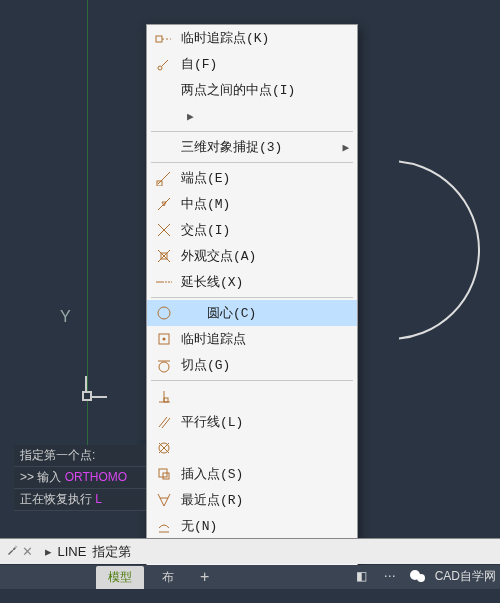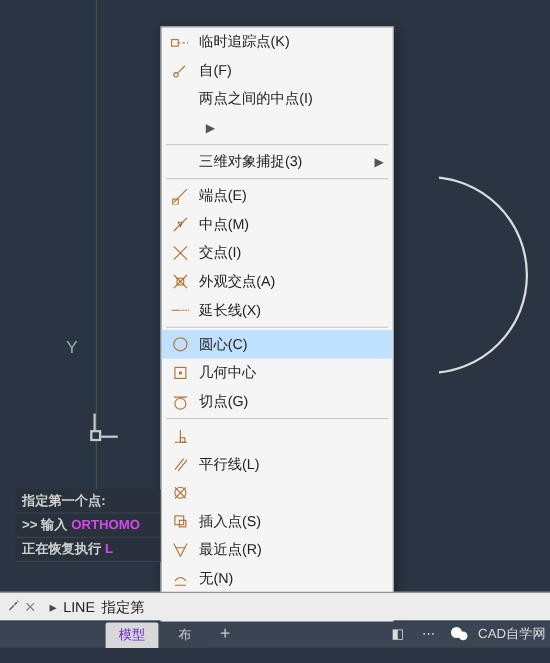--- a/index.html
+++ b/index.html
@@ -20,40 +20,39 @@
   }
   .ucs .sq { position: absolute; left: -5px; bottom: -5px; width: 10px; height: 10px; border: 2px solid #ccc; background: #2a3442; }
   .circle-arc {
     position: absolute; left: 300px; top: 160px; width: 180px; height: 180px;
     border: 2px solid #ddd; border-radius: 50%; clip-path: inset(0 0 0 55%);
   }
   
   .history {
     position: absolute; left: 14px; top: 445px; width: 132px;
     background: rgba(40,50,60,0.95);
-    font-weight: bold;
   }
   .history div { padding: 2px 6px; font-size: 12px; color: #cfcfcf; border-bottom: 1px solid #3a4452; }
   .history .kw { color: #d946ef; }
   
   .cmdbar {
     position: absolute; left: 0; top: 538px; right: 0; height: 26px;
     background: #ececec; display: flex; align-items: center; color: #222;
     padding-left: 6px; border-top: 1px solid #888;
   }
   .cmdbar .x { margin: 0 6px 0 2px; color: #888; }
   .cmdbar .arrow { margin: 0 6px; color: #444; }
   .cmdbar svg { }
   
   .tabbar {
     position: absolute; left: 0; bottom: 14px; right: 0; height: 24px;
     background: #3a4452; display: flex; align-items: center; padding-left: 96px;
   }
   .tabbar .tab {
-    background: #d8d8d8; color: #6d28d9; padding: 3px 12px; font-size: 12px;
+    background: #d8d8d8; color: #4d7c0f; padding: 3px 12px; font-size: 12px;
     border-radius: 2px 2px 0 0; margin-right: 6px;
   }
   .tabbar .plus { color: #ccc; padding: 0 8px; font-size: 16px; }
   .status-right {
     position: absolute; right: 4px; bottom: 16px; display: flex; align-items: center;
     gap: 6px; font-size: 12px; color: #ddd;
   }
   .status-right .ico { width: 22px; height: 22px; display:flex;align-items:center;justify-content:center; }
   .watermark {
     position: absolute; left: 160px; top: 240px; transform: rotate(-20deg);
@@ -66,22 +65,23 @@
   }
   
   .menu {
     position: absolute; left: 146px; top: 24px; width: 212px;
     background: #f5f5f5; border: 1px solid #9a9a9a; box-shadow: 2px 4px 10px rgba(0,0,0,0.45);
     color: #222;
   }
   .menu .row {
     display: flex; align-items: center; height: 26px; padding: 0 8px 0 4px;
     white-space: nowrap;
-  }
-  .menu .row.selected { background: #bfe0ff; }
+    font-family: Liberation Mono, monospace;
+  }
+  .menu .row.selected { background: #bfe0ff; gap: 26px; }
   .menu .icon-cell {
     width: 26px; height: 22px; display: flex; align-items: center; justify-content: center;
     margin-right: 4px; color: #b07030;
   }
   .menu .lbl { flex: 1; }
   .menu .arrow-r { color: #555; font-size: 11px; margin-left: 6px; }
   .menu .sep { height: 1px; background: #c8c8c8; margin: 2px 4px; }
 </style>
 </head>
 <body>
@@ -186,21 +186,21 @@
       </span>
     <span class="lbl">圆心(C)</span>
   </div>
   <div class="row">
     <span class="icon-cell">
         <svg width="16" height="16" viewBox="0 0 16 16">
           <rect x="3" y="3" width="10" height="10" fill="none" stroke="#b07030"></rect>
           <circle cx="8" cy="8" r="1.5" fill="#b07030"></circle>
         </svg>
       </span>
-    <span class="lbl">几何中心</span>
+    <span class="lbl">临时追踪点</span>
   </div>
   <div class="row">
     <span class="icon-cell">
         <svg width="16" height="16" viewBox="0 0 16 16">
           <circle cx="8" cy="10" r="5" fill="none" stroke="#b07030"></circle>
           <line x1="2" y1="4" x2="14" y2="4" stroke="#b07030"></line>
         </svg>
       </span>
     <span class="lbl">切点(G)</span>
   </div>

